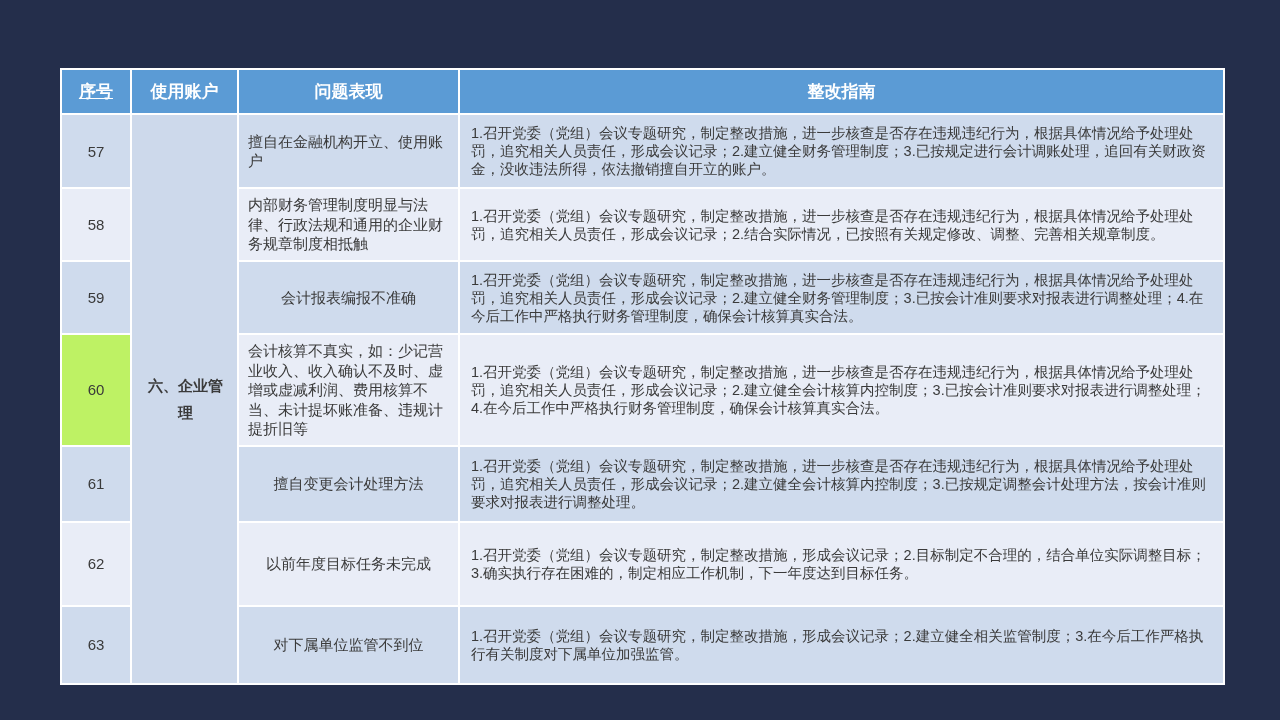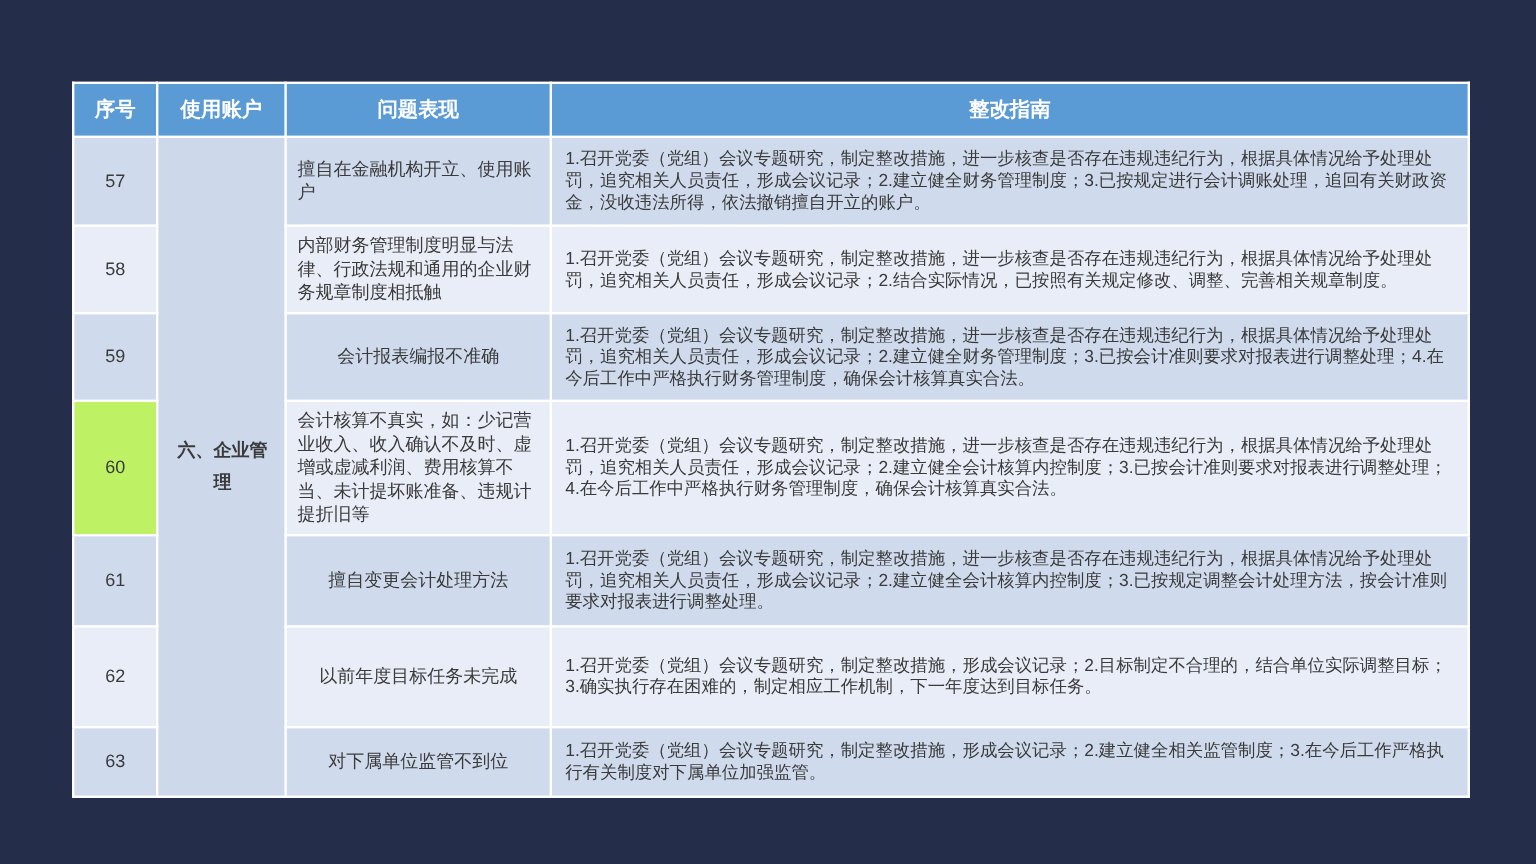--- a/index.html
+++ b/index.html
@@ -38,35 +38,35 @@
     font-size:14.5px;line-height:18px;padding:7px 10px 7px 11px;
     text-align:left;
   }
   
   tbody tr:nth-child(1){height:74px;}
   tbody tr:nth-child(2){height:73px;}
   tbody tr:nth-child(3){height:73px;}
   tbody tr:nth-child(4){height:99px;}
   tbody tr:nth-child(5){height:76px;}
   tbody tr:nth-child(6){height:84px;}
-  tbody tr:nth-child(7){height:58px;}
+  tbody tr:nth-child(7){height:78px;}
 </style>
 </head>
 <body style="background: rgb(36, 46, 75);">
 
 <table class="audit-table">
   <colgroup>
     <col style="width:70px">
     <col style="width:107px">
     <col style="width:221px">
     <col style="width:765px">
   </colgroup>
   <thead>
     <tr>
-      <th style="background: rgb(91, 155, 213); color: rgb(255, 255, 255);">序号</th>
+      <th style="background: rgb(91, 155, 213); color: rgb(255, 255, 255); text-decoration: underline;">序号</th>
       <th style="background: rgb(91, 155, 213); color: rgb(255, 255, 255);">使用账户</th>
       <th style="background: rgb(91, 155, 213); color: rgb(255, 255, 255);">问题表现</th>
       <th style="background: rgb(91, 155, 213); color: rgb(255, 255, 255);">整改指南</th>
     </tr>
   </thead>
   <tbody>
       <tr>
         <td class="col-num" style="background: rgb(207, 219, 237);">57</td>
         <td class="col-cat" rowspan="7" style="background: rgb(205, 217, 235); padding-left: 16px;">六、企业管理</td>
         <td class="col-problem" style="background: rgb(207, 219, 237);">擅自在金融机构开立、使用账户</td>

